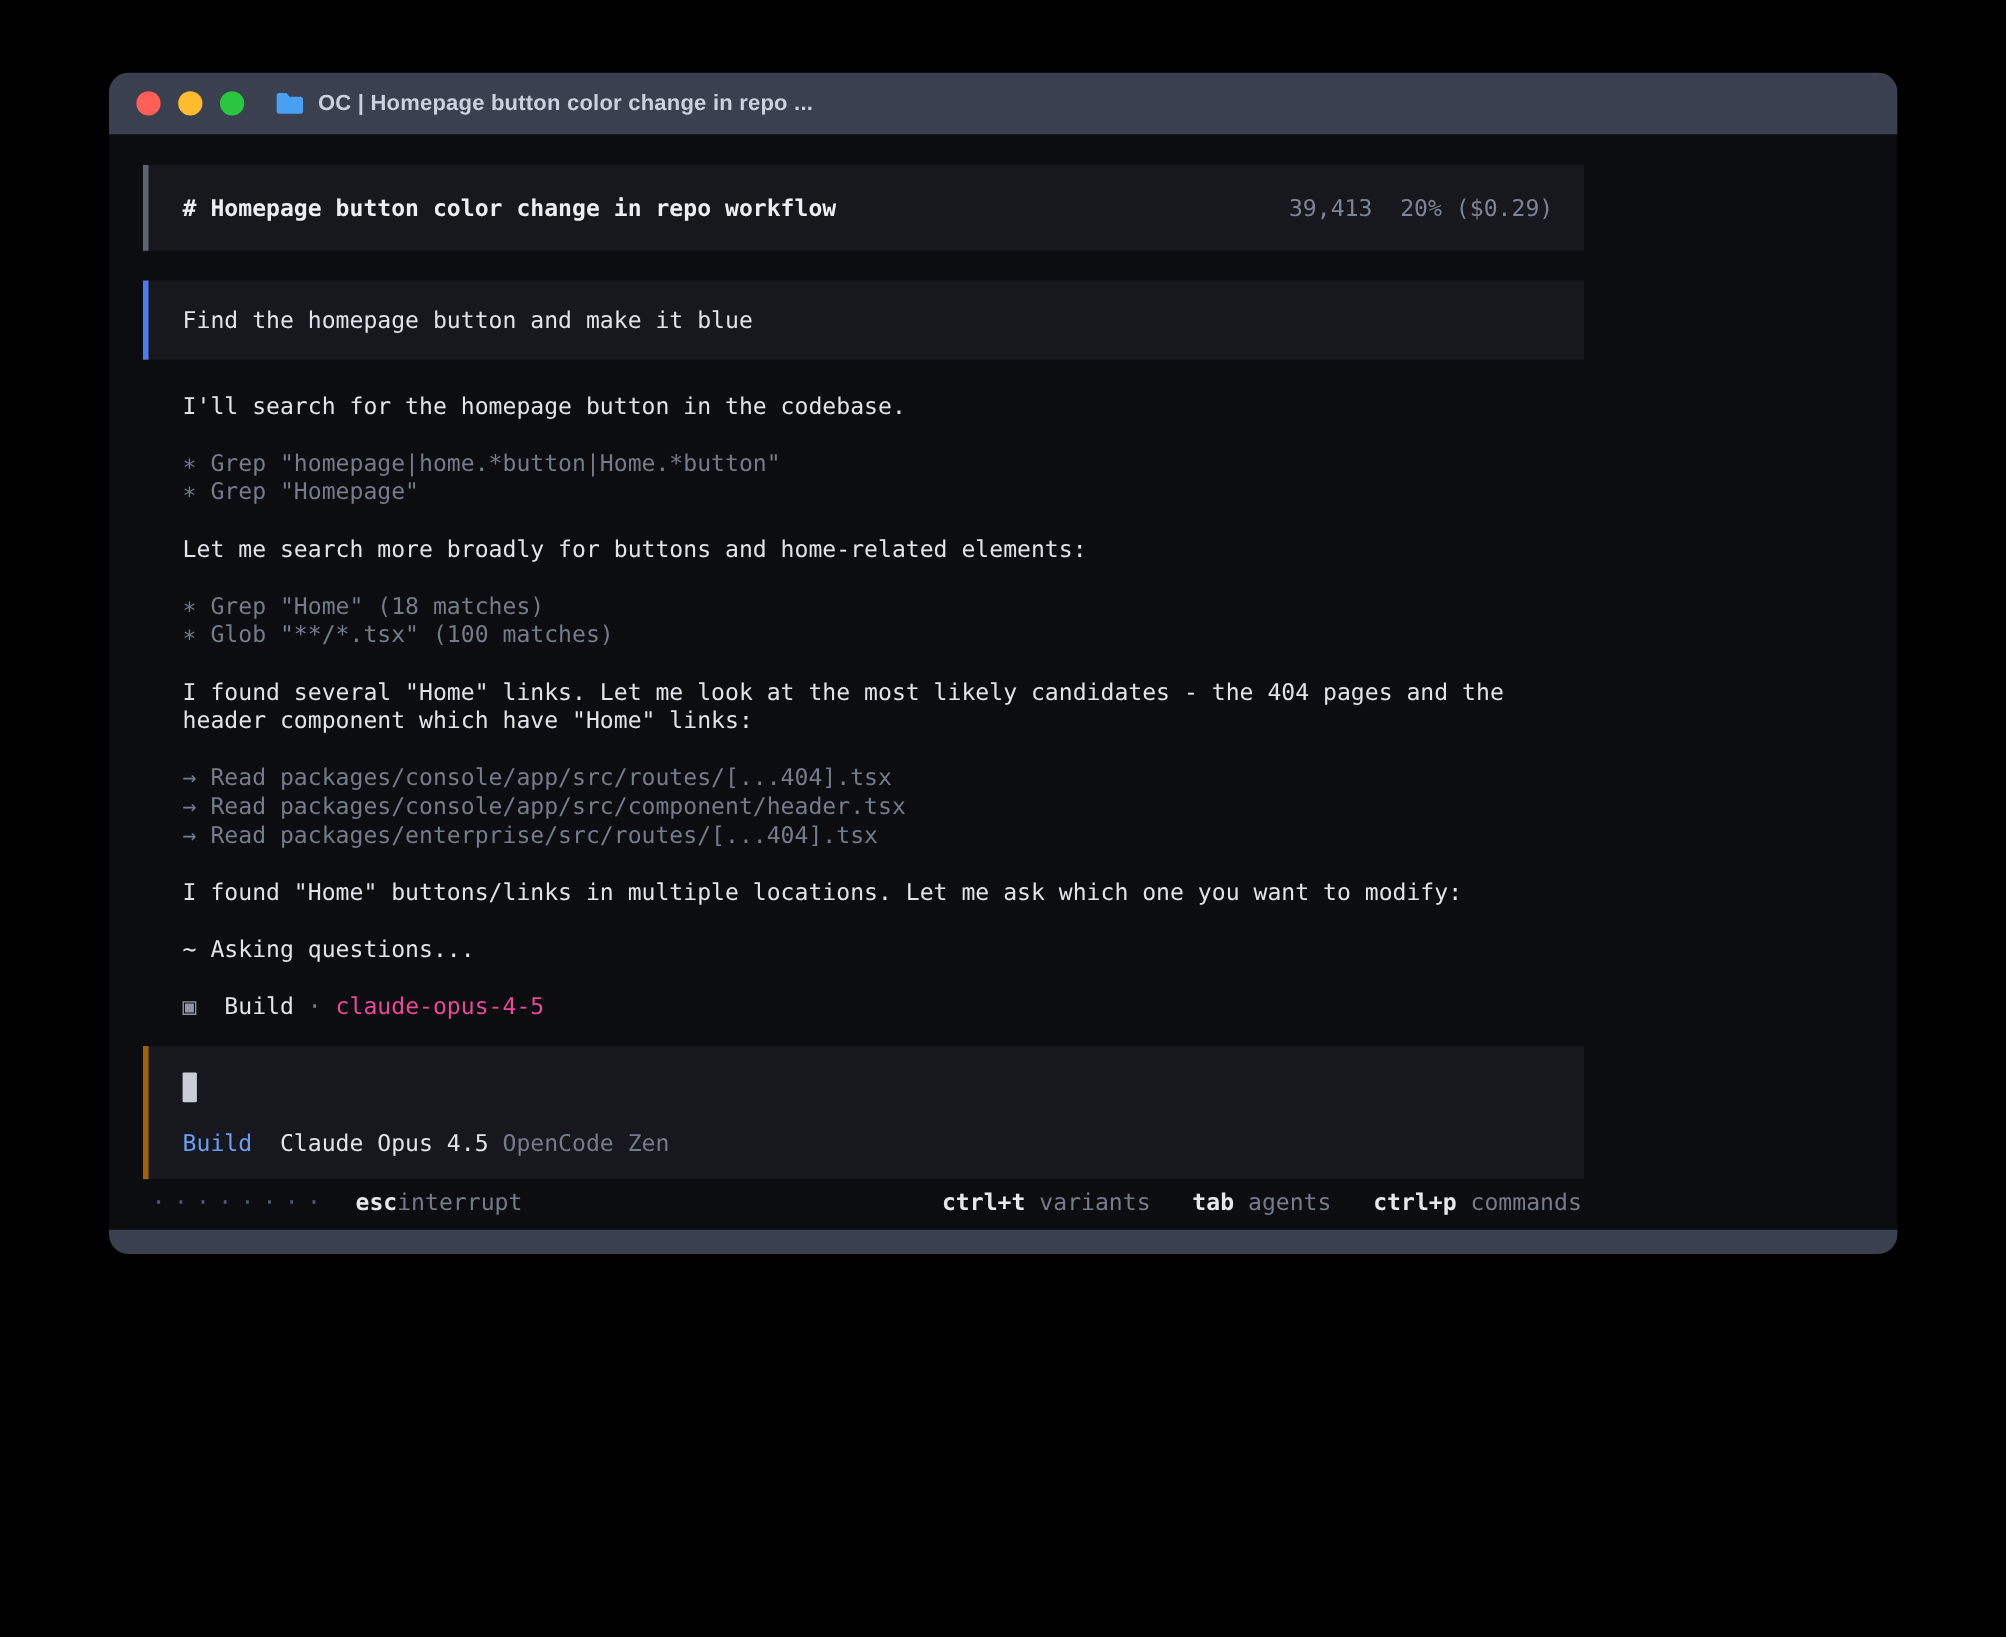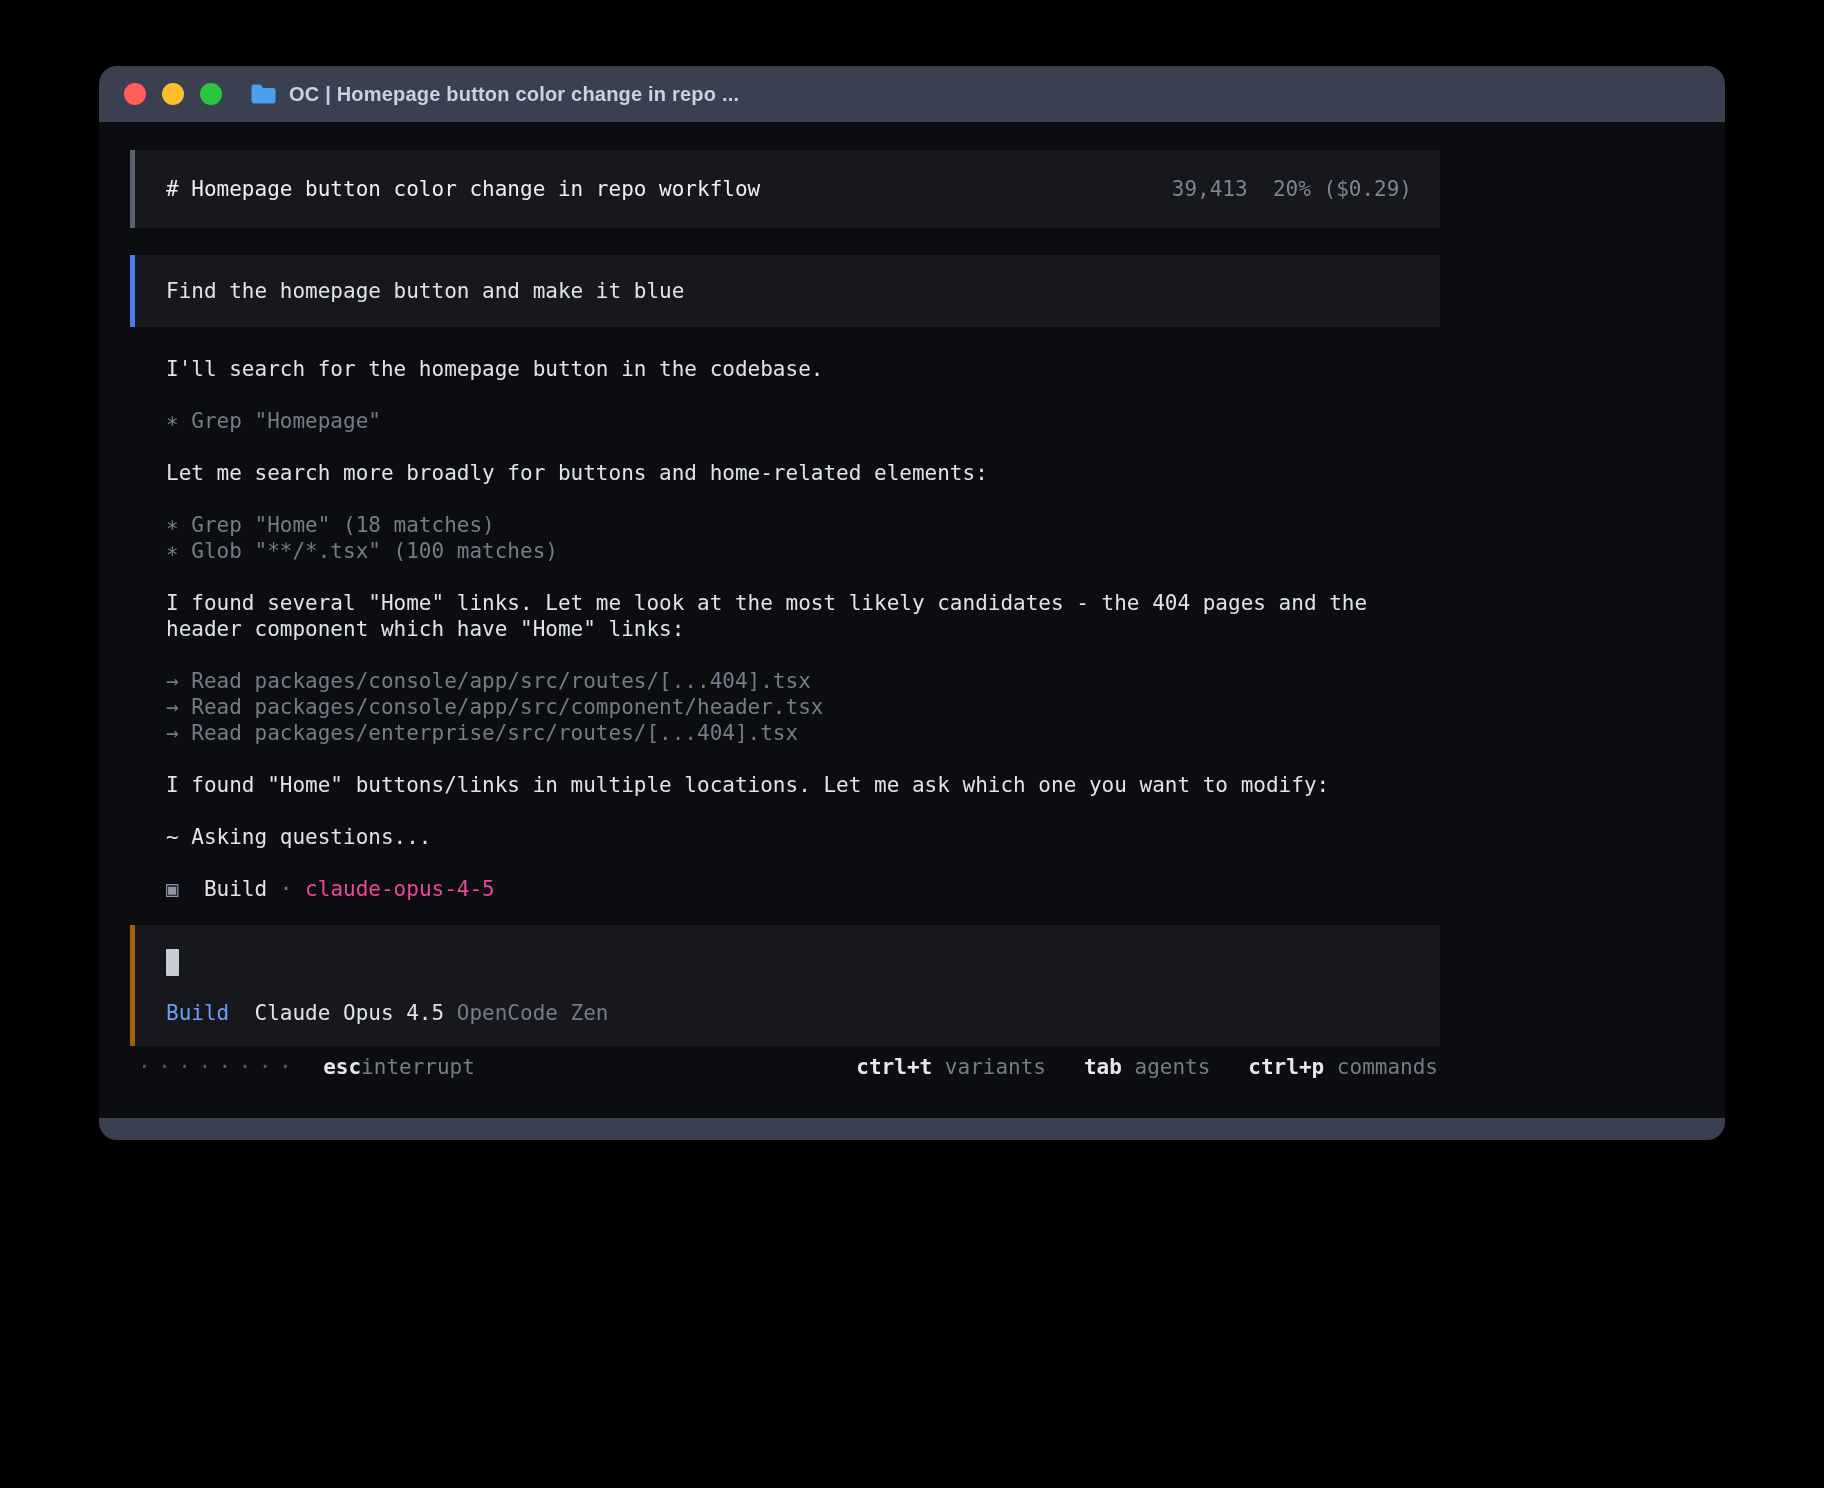--- a/index.html
+++ b/index.html
@@ -41,21 +41,21 @@
   .block {
     box-sizing:border-box; width:1310px;
     background:#17181d;
   }
   .header-block {
     border-left:5px solid #5b6271;
     padding:26px 28px 26px 31px;
     display:flex; justify-content:space-between; align-items:center;
     margin-bottom:27px;
   }
-  .header-title { font-weight:normal; color:#eceef2; white-space:nowrap; }
+  .header-title { font-weight:bold; color:#eceef2; white-space:nowrap; }
   .header-stats { color:#7d8494; white-space:nowrap; }
   .stat-tokens { margin-right:2ch; }
   .user-block {
     border-left:5px solid #4d7cf0;
     padding:23px 28px 23px 31px;
     margin-bottom:29px;
   }
   .transcript {
     box-sizing:border-box; width:1310px;
     padding-left:36px; padding-right:20px;
@@ -120,20 +120,21 @@
     </div>
 
     <div class="block user-block">
       <span>Find the homepage button and make it blue</span>
     </div>
 
     <div class="transcript">
       <div class="para">I'll search for the homepage button in the codebase.</div>
 
       <div class="para">
+        <div class="muted">∗ Grep "homepage|home.*button|Home.*button"</div>
         <div class="muted">∗ Grep "Homepage"</div>
       </div>
 
       <div class="para">Let me search more broadly for buttons and home-related elements:</div>
 
       <div class="para">
         <div class="muted">∗ Grep "Home" (18 matches)</div>
         <div class="muted">∗ Glob "**/*.tsx" (100 matches)</div>
       </div>
 

